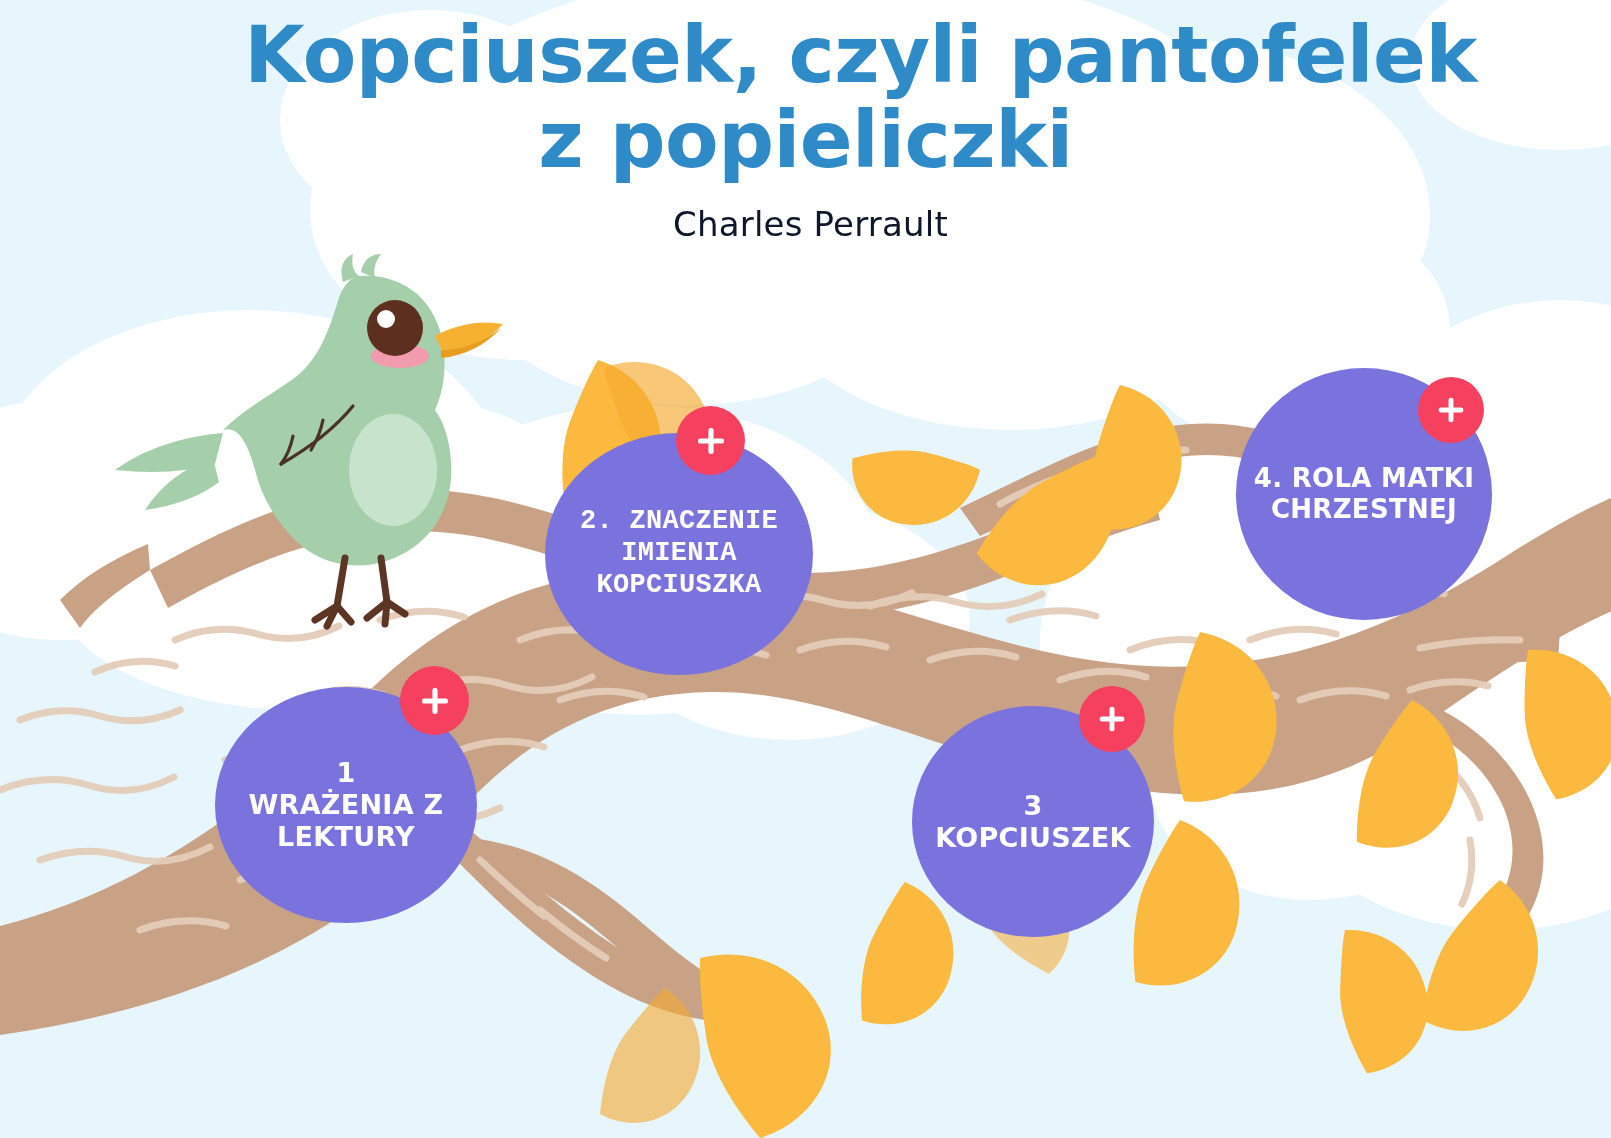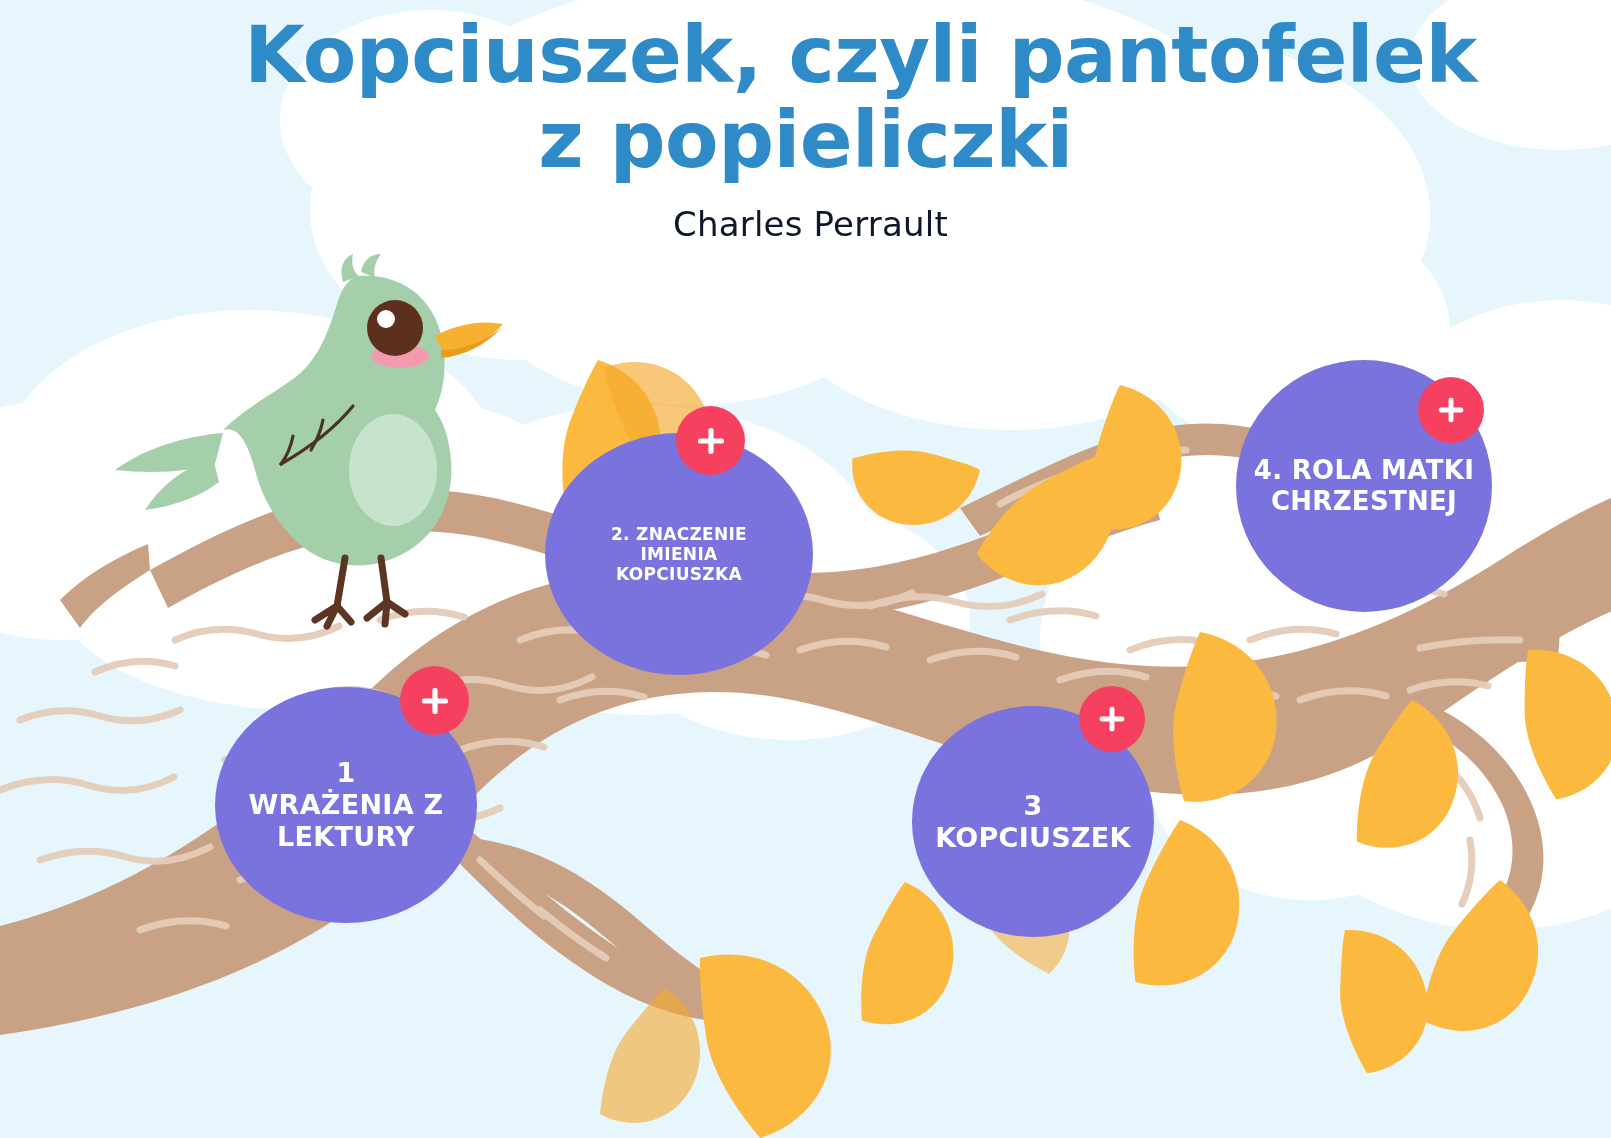--- a/index.html
+++ b/index.html
@@ -85,28 +85,28 @@
     cursor: pointer;
   }
   .plus svg { display: block; }
 
   
   #bubble-1 { left: 215px; top: 687px; width: 262px; height: 236px; }
   #bubble-1 .btxt { font-size: 27px; }
   #plus-1   { left: 400px; top: 666px; width: 69px; height: 69px; }
 
   #bubble-2 { left: 545px; top: 433px; width: 268px; height: 242px; }
-  #bubble-2 .btxt { font-size: 17px; }
+  #bubble-2 .btxt { font-size: 27px; font-family: Liberation Mono, monospace; }
   #plus-2   { left: 676px; top: 406px; width: 69px; height: 69px; }
 
   #bubble-3 { left: 912px; top: 706px; width: 242px; height: 231px; }
   #bubble-3 .btxt { font-size: 27px; }
   #plus-3   { left: 1079px; top: 686px; width: 66px; height: 66px; }
 
-  #bubble-4 { left: 1236px; top: 360px; width: 256px; height: 252px; }
+  #bubble-4 { left: 1236px; top: 368px; width: 256px; height: 252px; }
   #bubble-4 .btxt { font-size: 26px; }
   #plus-4   { left: 1418px; top: 377px; width: 66px; height: 66px; }
 </style>
 </head>
 <body>
 
 <div id="stage">
 
   <svg id="art" viewBox="0 0 1611 1138">
     <defs>

